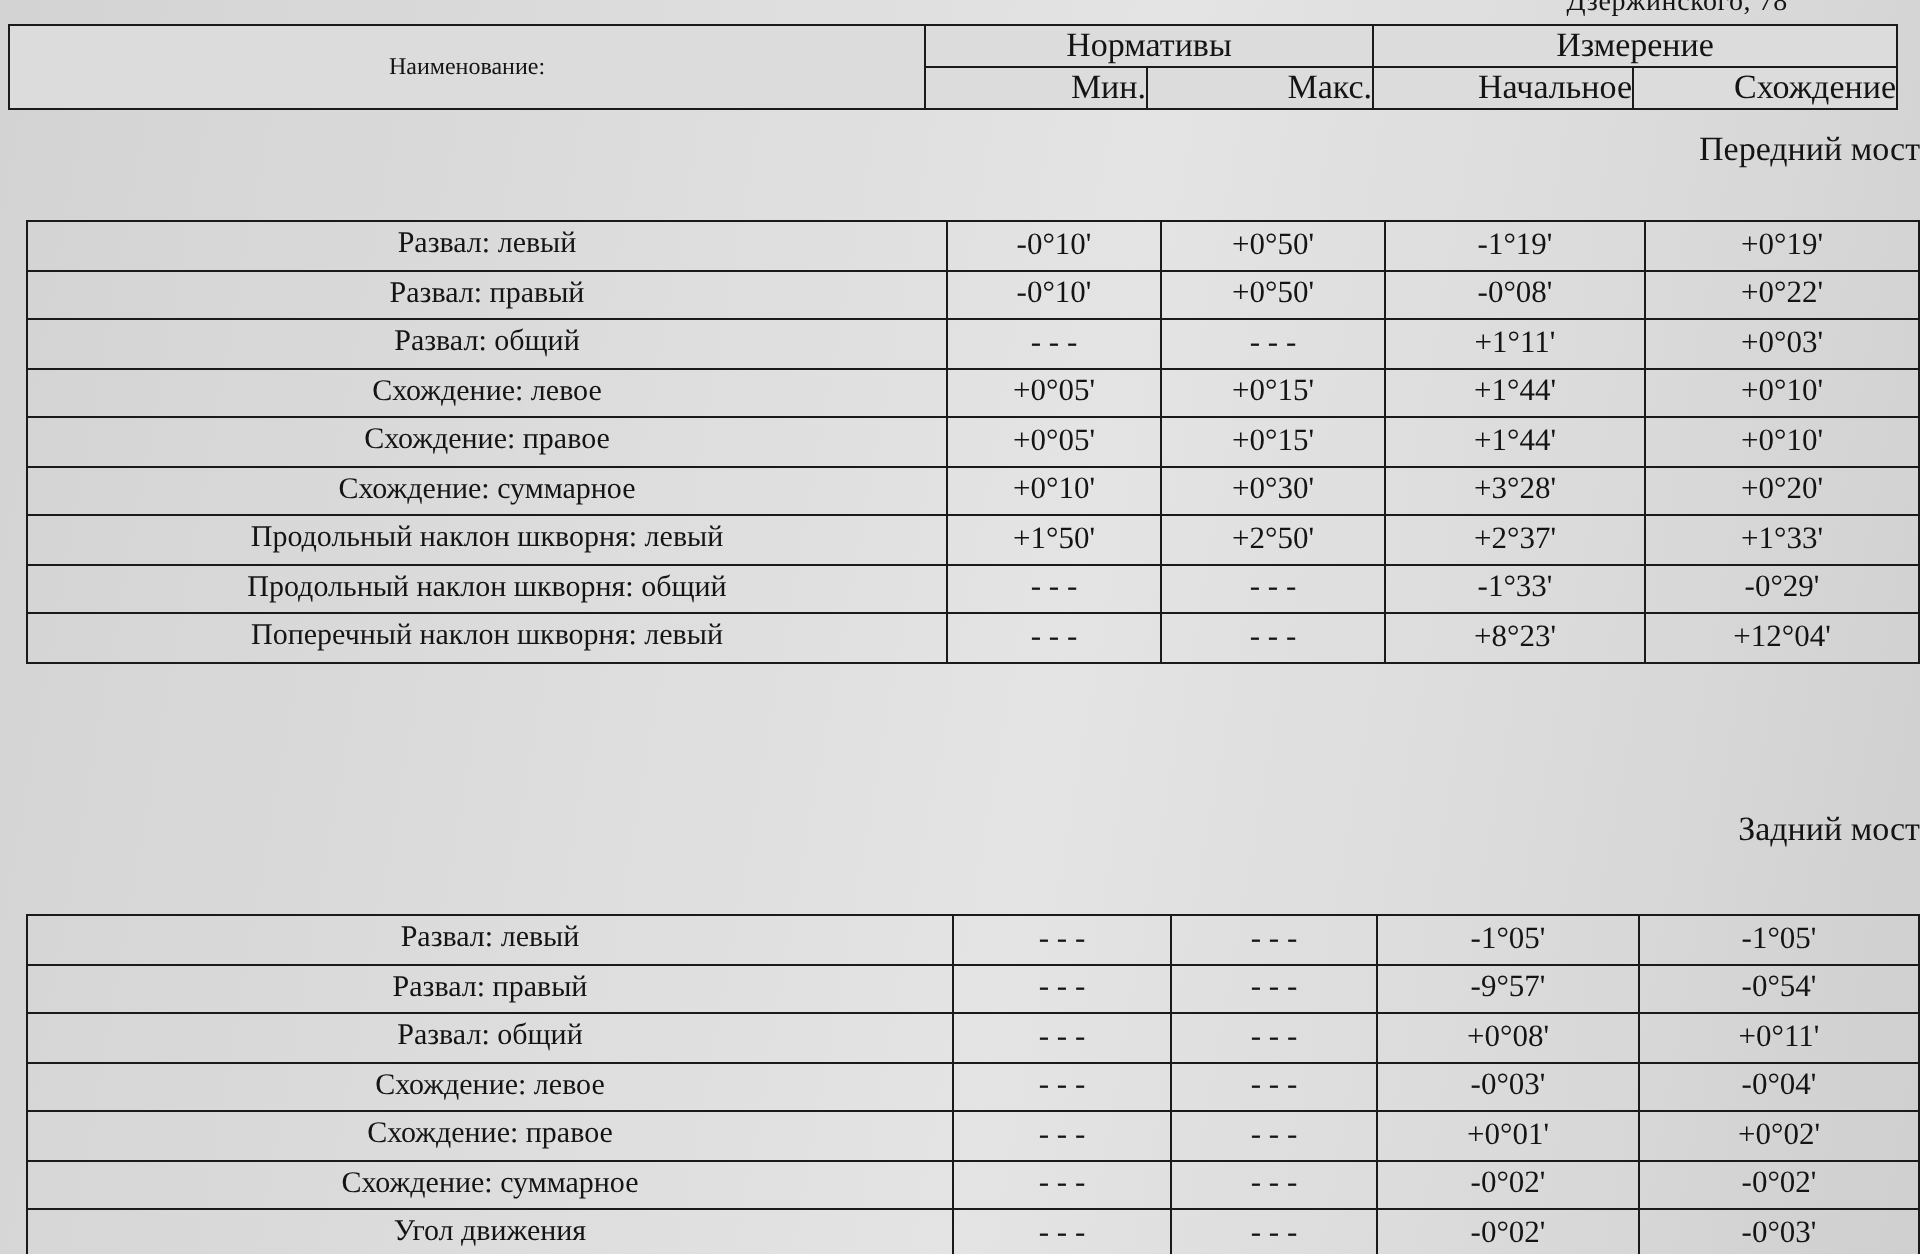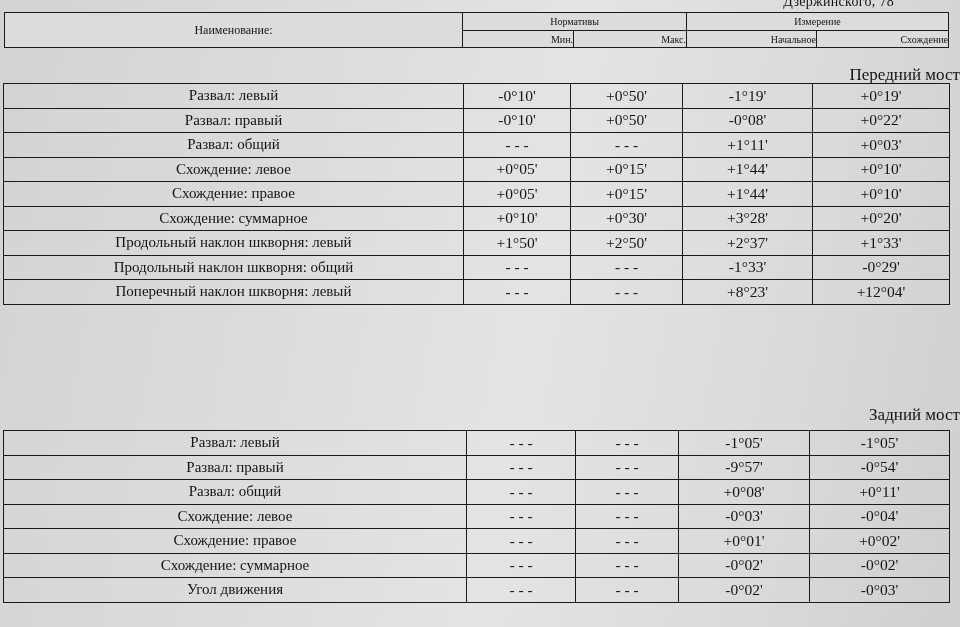--- a/index.html
+++ b/index.html
@@ -10,29 +10,29 @@
     color:#141414;
     position:relative;
   }
   .addr {
     position:absolute; right:66px; top:-6px;
     font-size:14px; letter-spacing:0.3px;
   }
   table { border-collapse:collapse; position:absolute; table-layout:fixed; }
   td { border:1.6px solid #1a1a1a; text-align:center; padding:0; white-space:nowrap; overflow:hidden; }
   .hdr { left:4px; top:12px; width:944px; background:#dcdcdc;padding-left:36px; }
-  .hdr td { font-size:10px; }
+  .hdr td { font-size:17px; }
   .hdr .name { font-size:12px; height:34px; }
   .hdr .grp { height:17px; }
   .hdr .sub { height:16px;text-align:right; }
   .section-title {
     position:absolute; left:0; width:960px; text-align:right;
     font-size:17px;
   }
-  .data { left:3px; width:946px; }
+  .data { left:13px; width:946px;margin-top:27px; }
   .data td { font-size:15.5px; height:23.5px; }
   .data td.lbl { font-size:15px; }
   .front { top:83px; }
   .rear { top:430px; }
   .t-front { top:65px; }
   .t-rear { top:405px; }
 </style>
 </head>
 <body>
 

